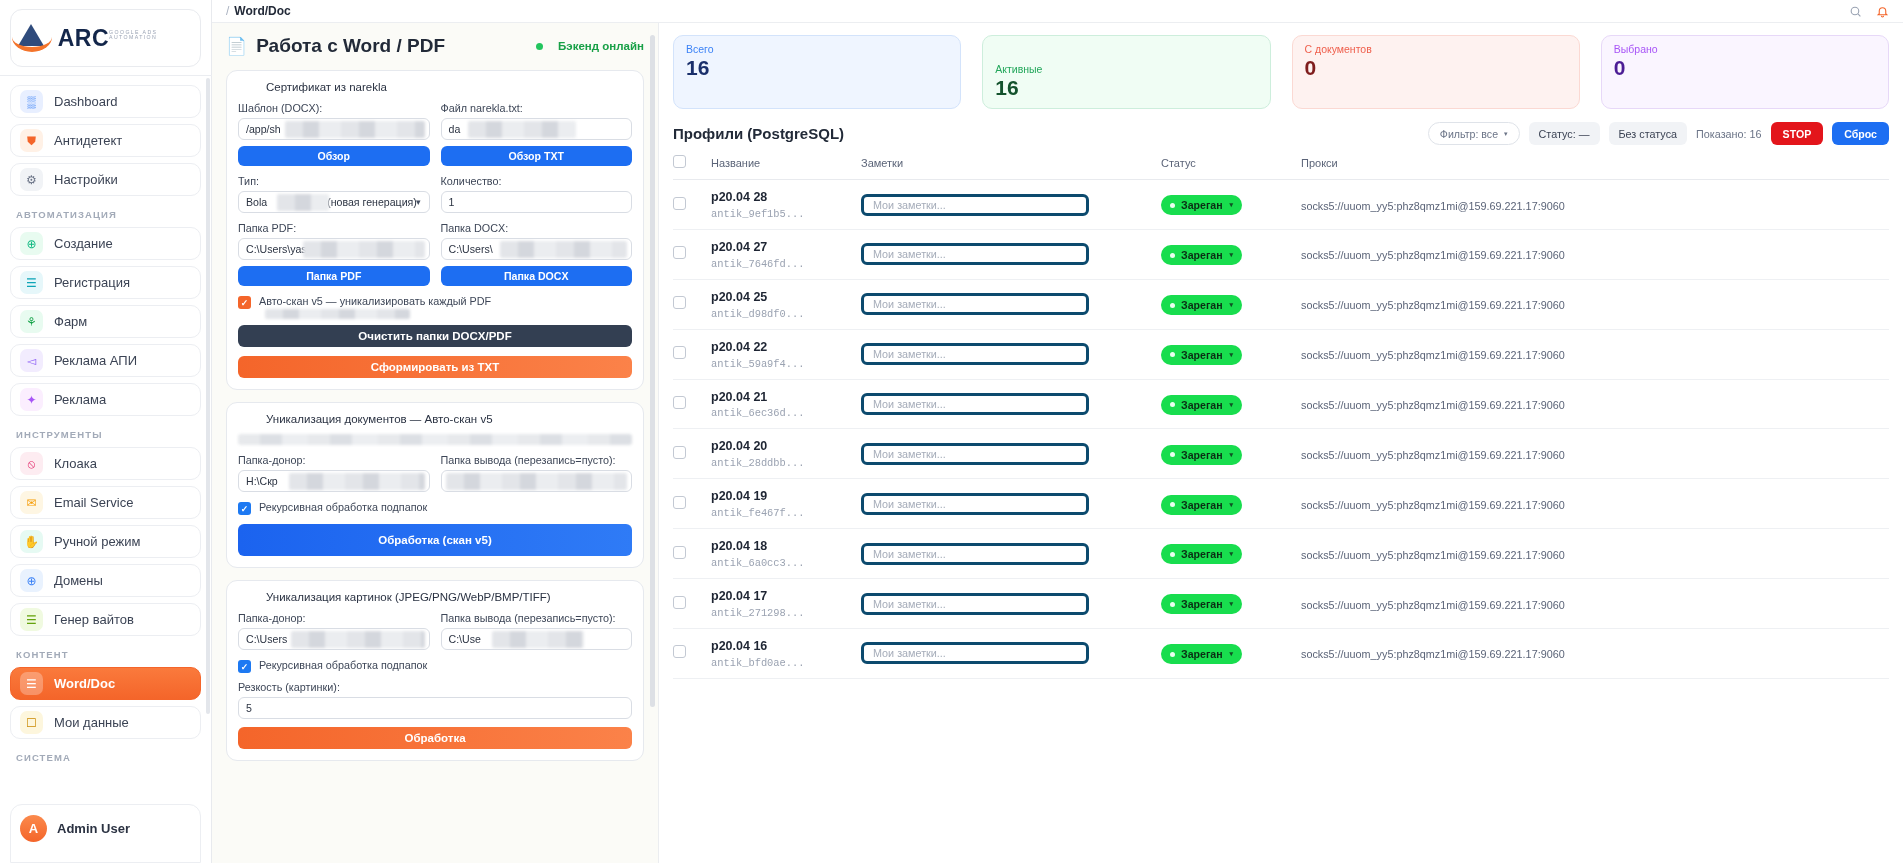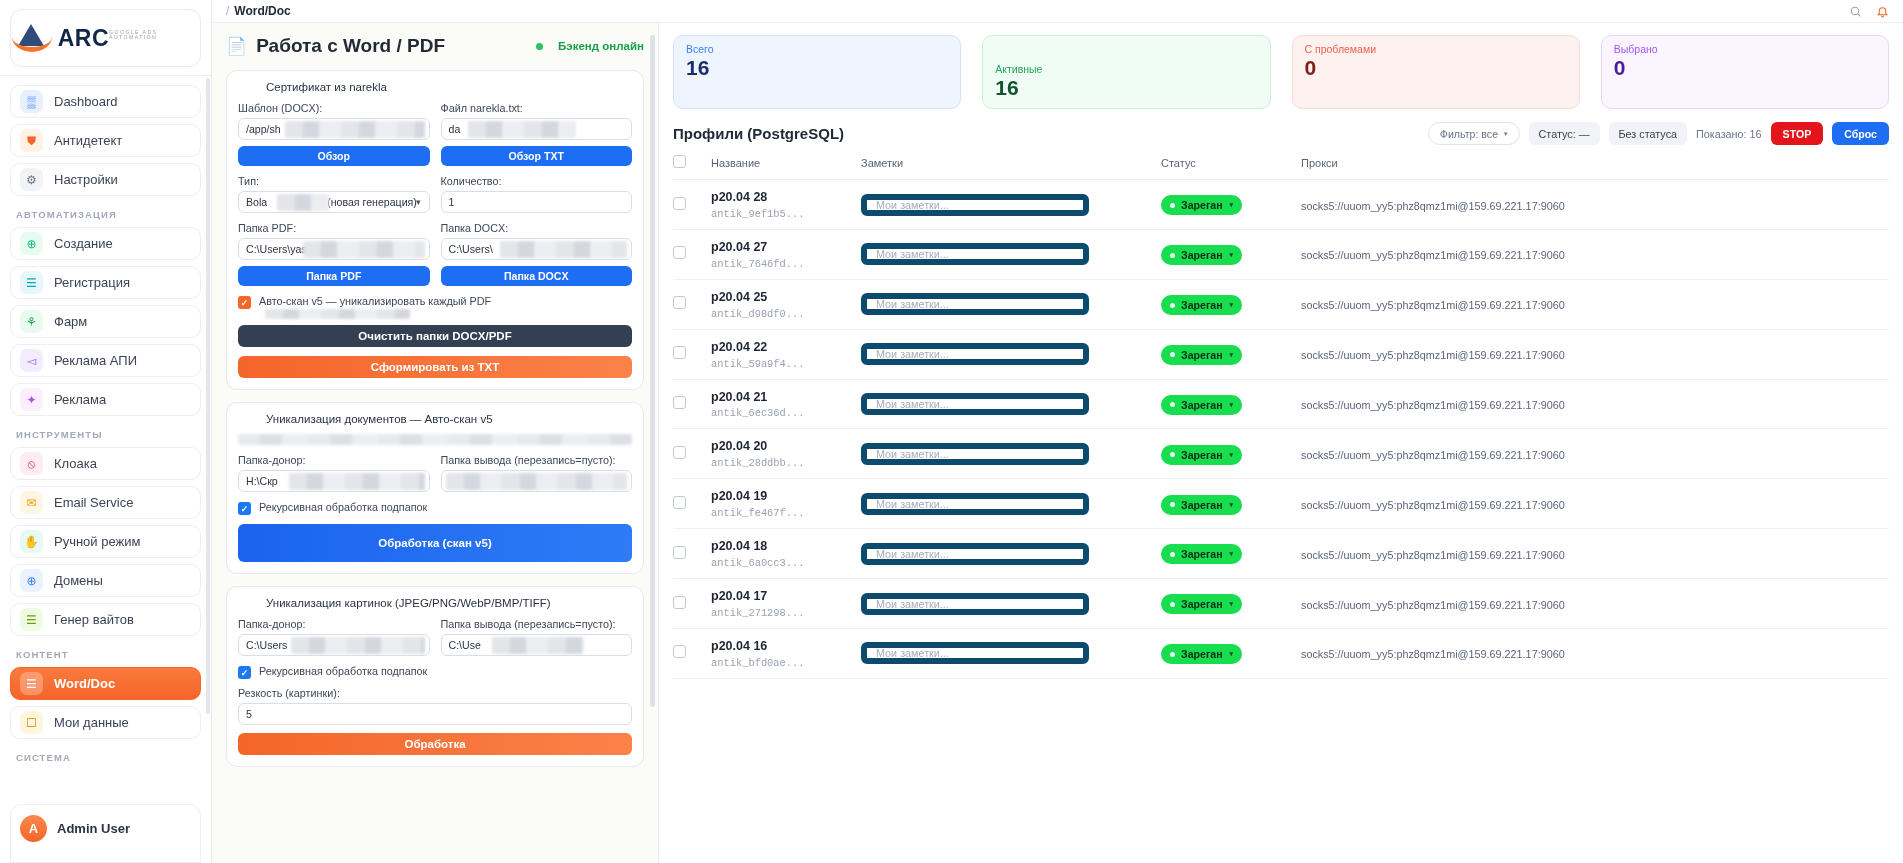--- a/index.html
+++ b/index.html
@@ -129,21 +129,21 @@
     background: repeating-linear-gradient(90deg,#e3e5e9 0 18px,#d4d7dd 18px 34px,#ebedf0 34px 56px);
     filter: blur(1.5px);
   }
   .btn {
     height: 20px; border-radius: 6px; border: none; cursor: pointer;
     font-size: 10.6px; font-weight: bold; color: #fff;
     display: flex; align-items: center; justify-content: center;
     margin-top: 6px; width: 100%;
   }
   .btn-blue { background: #1d6ef2; }
-  .btn-blue-grad { background: linear-gradient(90deg,#1b63ef,#2f7bf6); height: 38px; font-size: 11.5px; }
+  .btn-blue-grad { background: linear-gradient(90deg,#1b63ef,#2f7bf6); height: 32px; font-size: 11.5px; }
   .btn-orange { background: linear-gradient(90deg,#f4652a,#fb8249); height: 22px; font-size: 11.5px; }
   .btn-dark { background: #333f52; height: 22px; font-size: 11.5px; }
   .chk-row { display: flex; align-items: flex-start; gap: 8px; margin-top: 9px; }
   .chk {
     width: 13px; height: 13px; border-radius: 3px; flex: 0 0 13px;
     display: flex; align-items: center; justify-content: center;
     color: #fff; font-size: 9px; font-weight: bold; margin-top: 1px;
   }
   .chk.orange { background: #f4652a; }
   .chk.blue { background: #1d79f2; }
@@ -206,21 +206,21 @@
   .c-chk { width: 38px; } .c-name { width: 150px; } .c-notes { width: 300px; }
   .c-status { width: 140px; } .c-proxy { width: auto; }
   table.profiles td { padding: 9px 0; border-bottom: 1px solid #eef0f3; vertical-align: middle; }
   .row-chk {
     width: 13px; height: 13px; border: 1.4px solid #c3c9d3; border-radius: 3px;
     background: #fff; cursor: pointer;
   }
   .p-name { font-size: 12.5px; font-weight: bold; color: #1e2533; line-height: 1.35; }
   .p-id { font-size: 10.4px; color: #9aa2b1; font-family: "Liberation Mono", monospace; margin-top: 2px; }
   .note-input {
-    width: 228px; height: 22px; border: 6px solid #0c4a6e; border-radius: 6px;
+    width: 228px; height: 22px; border: 3px solid #0c4a6e; border-radius: 6px;
     background: #fff; font-size: 10.8px; color: #2b3342; padding: 0 9px;
     font-family: "Liberation Sans", sans-serif;
   }
   .note-input::placeholder { color: #a5acb9; }
   .badge {
     display: inline-flex; align-items: center; gap: 6px;
     height: 20px; border-radius: 11px; background: #18dd4e;
     color: #0b2d14; font-size: 10.6px; font-weight: bold; padding: 0 9px; cursor: pointer;
   }
   .badge-dot { width: 5px; height: 5px; border-radius: 50%; background: #eafff0; }
@@ -479,21 +479,21 @@
         <div class="stats" id="stats-host">
             <div class="stat s-total">
               <div class="stat-label">Всего</div>
               <div class="stat-value">16</div>
             </div>
             <div class="stat s-active">
               <div class="stat-label">Активные</div>
               <div class="stat-value">16</div>
             </div>
             <div class="stat s-issues">
-              <div class="stat-label">С проблемами</div>
+              <div class="stat-label">С документов</div>
               <div class="stat-value">0</div>
             </div>
             <div class="stat s-selected">
               <div class="stat-label">Выбрано</div>
               <div class="stat-value">0</div>
             </div>
           </div>
 
         <div class="tbar">
           <span class="tbar-title">Профили (PostgreSQL)</span>

